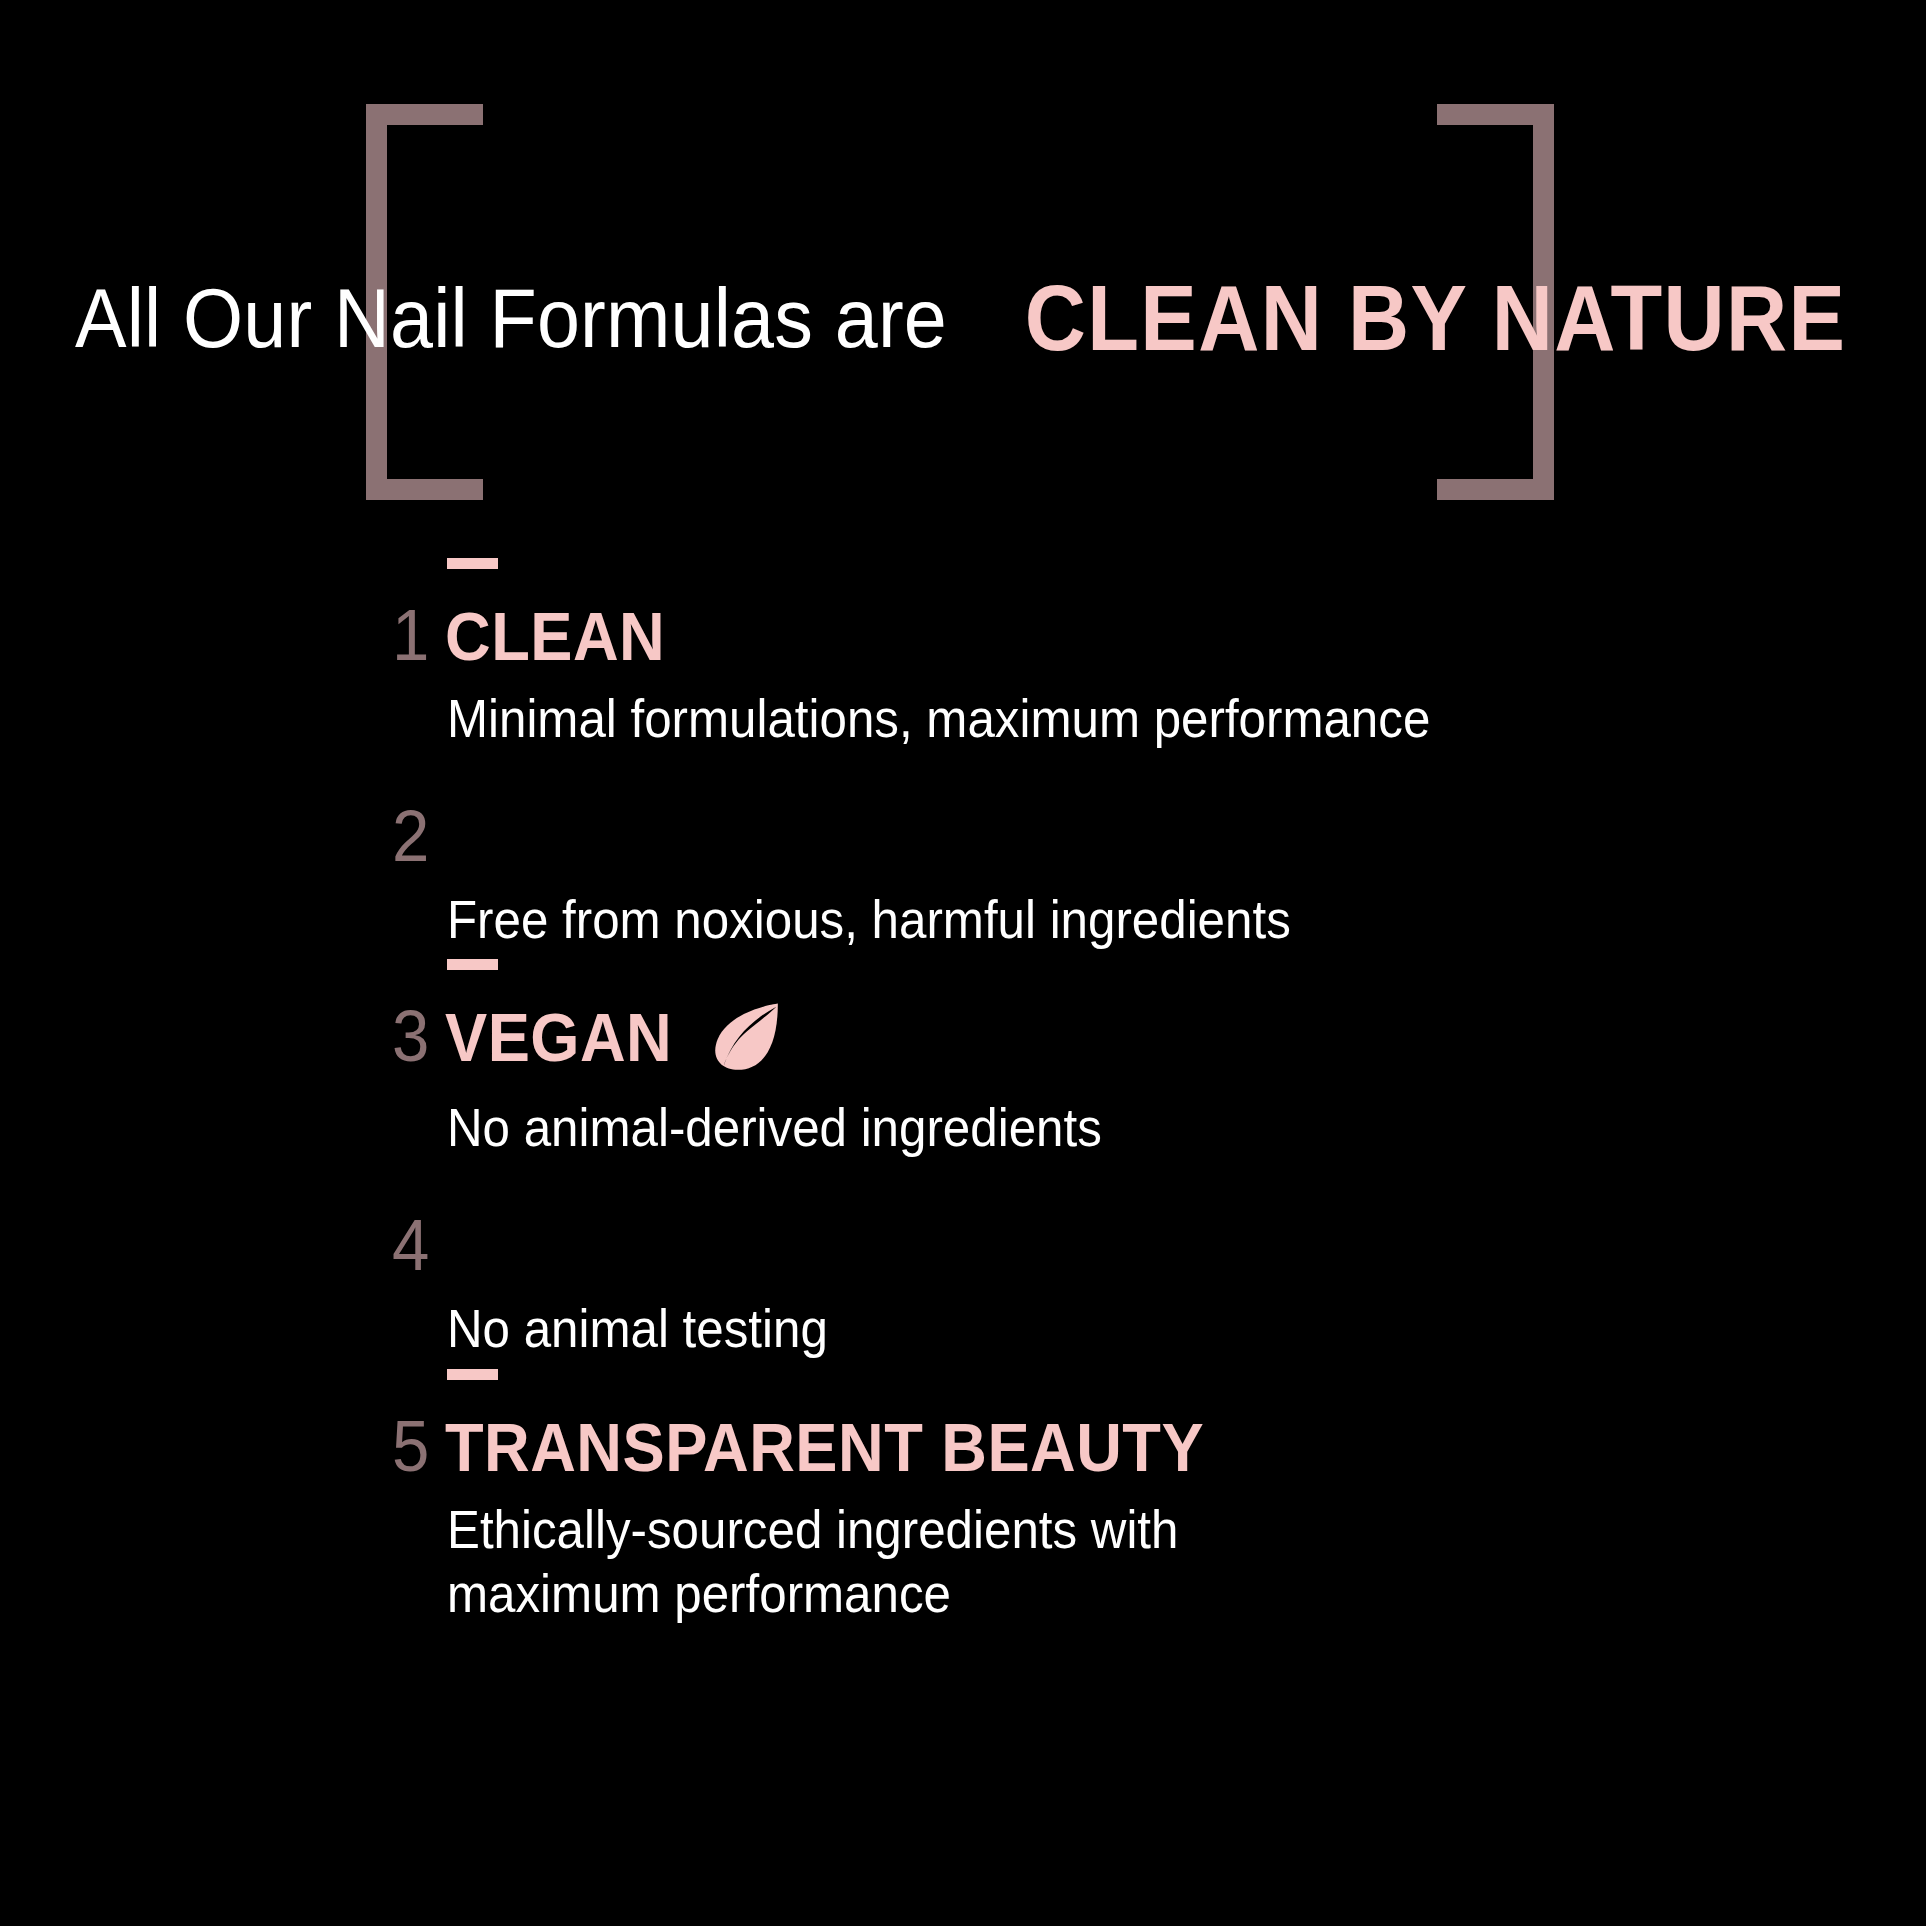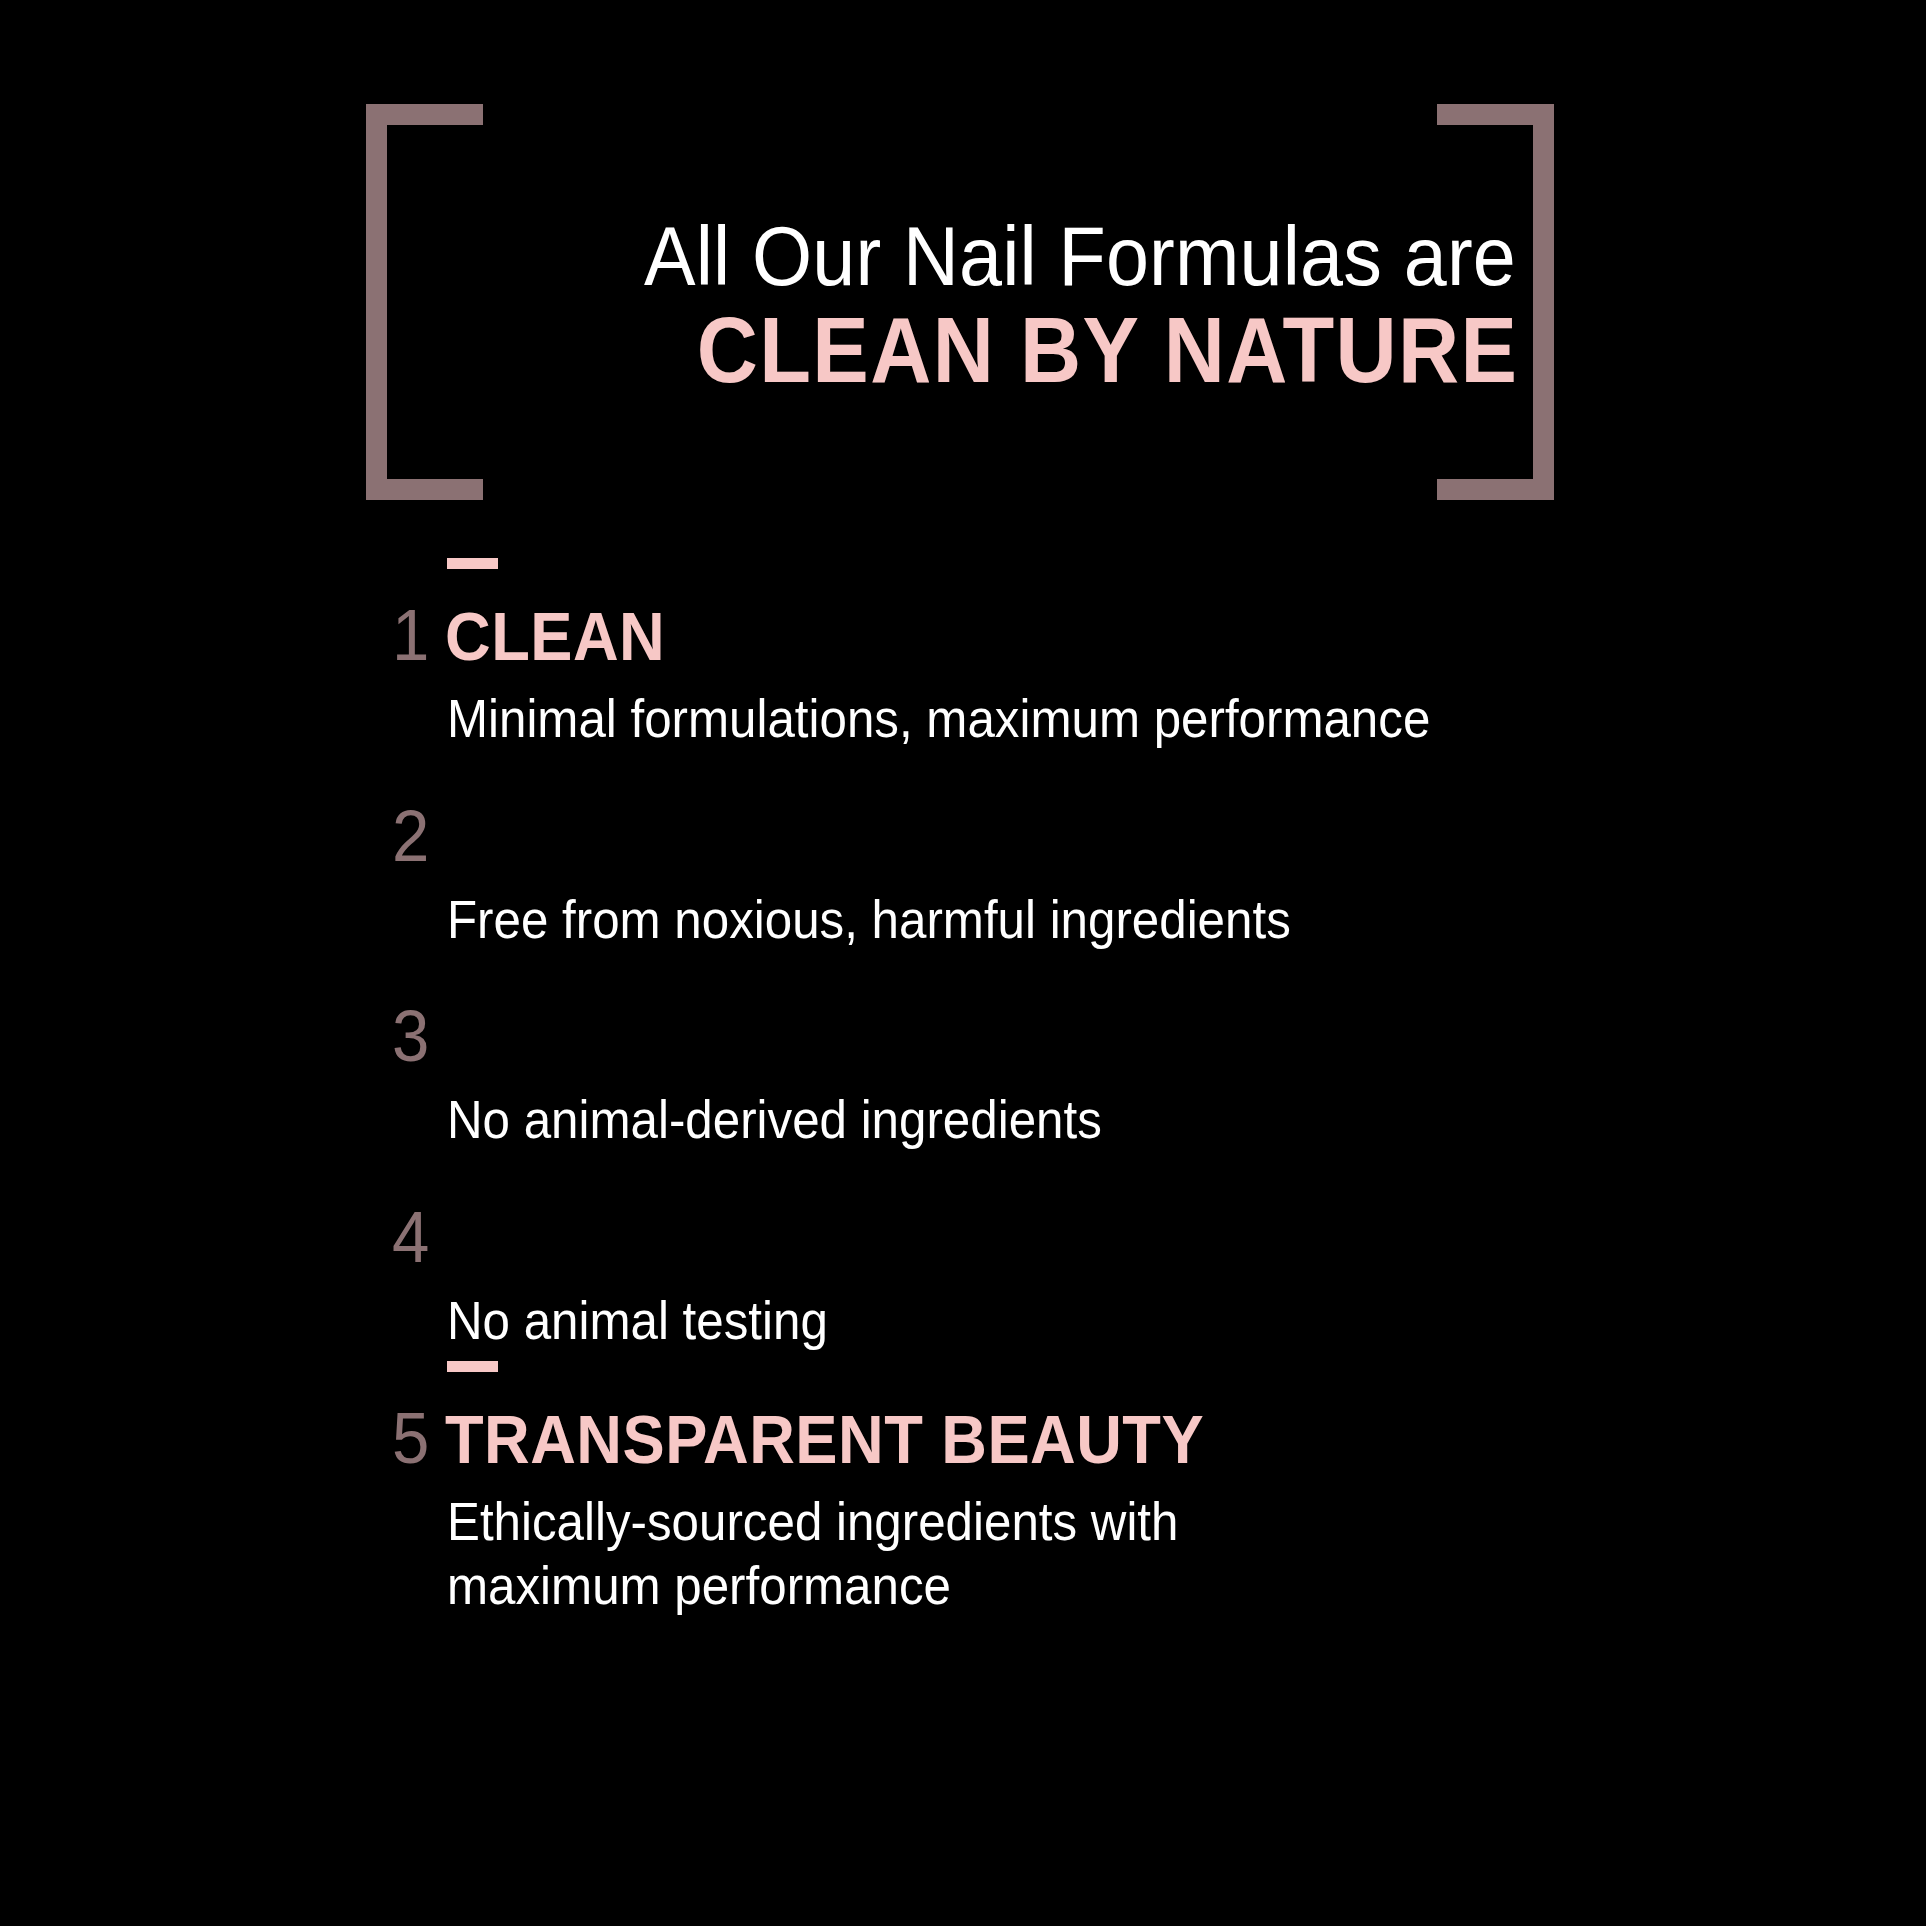--- a/index.html
+++ b/index.html
@@ -39,26 +39,26 @@
   .bkt-left-v   { left: 0px;    top: 0px;   width: 21px;  height: 396px; }
   .bkt-left-t   { left: 0px;    top: 0px;   width: 117px; height: 21px; }
   .bkt-left-b   { left: 0px;    top: 375px; width: 117px; height: 21px; }
   .bkt-right-v  { left: 1167px; top: 0px;   width: 21px;  height: 396px; }
   .bkt-right-t  { left: 1071px; top: 0px;   width: 117px; height: 21px; }
   .bkt-right-b  { left: 1071px; top: 375px; width: 117px; height: 21px; }
 
   .header-text {
     position: absolute;
     left: 0;
-    top: 4px;
+    top: 16px;
     width: 1188px;
     height: 396px;
     display: flex;
-    flex-direction: column;
-    align-items: flex-end;
+    flex-direction: row;
+    align-items: center;
     justify-content: center;
     gap: 4px;
   }
   .headline-1 {
     color: #ffffff;
     font-size: 84px;
     font-weight: 400;
     letter-spacing: 0.2px;
     line-height: 1.0;
     white-space: nowrap;
@@ -183,20 +183,30 @@
     <div class="item">
       <div class="item-head">
         <div class="num">2</div>
       </div>
       <div class="desc">Free from noxious, harmful ingredients</div>
     </div>
 
     <div class="item">
       <div class="item-head">
         <div class="num">3</div>
+        <div class="title-wrap">
+          <div class="dash"></div>
+          <div class="title">VEGAN</div>
+          <span class="icon-slot">
+            <svg width="77" height="77" viewBox="0 0 100 100" aria-hidden="true">
+              <path d="M92 6 C 92 6, 30 14, 14 52 C 4 76, 18 92, 40 92 C 70 92, 92 66, 92 6 Z" fill="#f7c8c6"></path>
+              <path d="M90 10 C 60 26, 34 50, 22 86 C 22 86, 30 60, 52 42 C 68 29, 82 18, 90 10 Z" fill="#000000"></path>
+            </svg>
+          </span>
+        </div>
       </div>
       <div class="desc">No animal-derived ingredients</div>
     </div>
 
     <div class="item">
       <div class="item-head">
         <div class="num">4</div>
       </div>
       <div class="desc">No animal testing</div>
     </div>

